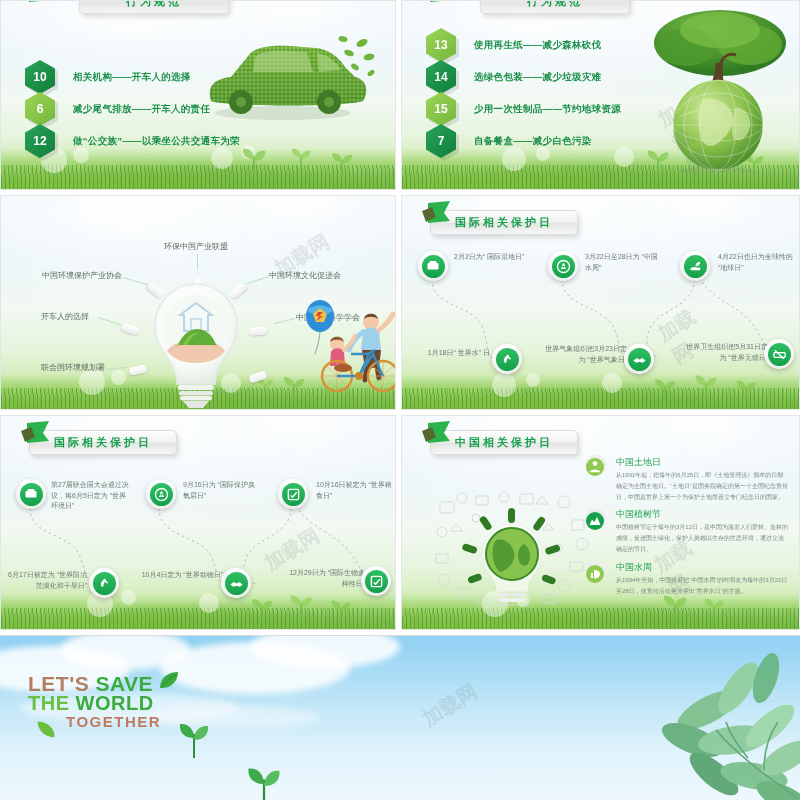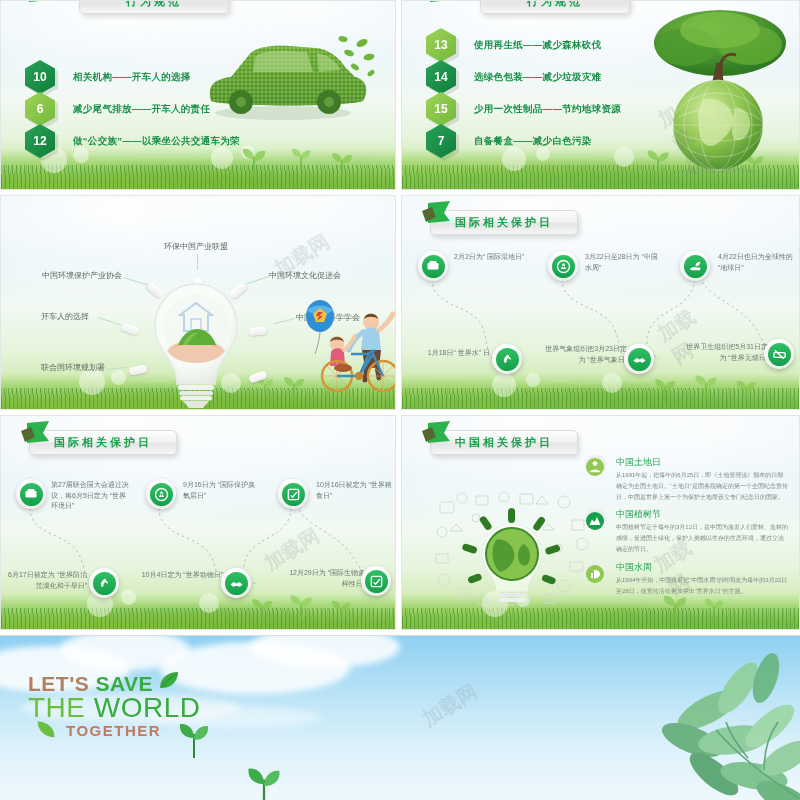--- a/index.html
+++ b/index.html
@@ -129,21 +129,21 @@
 
   
   .banner{
     position:absolute; left:0; top:635px; width:800px; height:165px;
     overflow:hidden; border-top:1px solid #d8dcda;
     background:linear-gradient(to bottom,#8fd0f2 0%,#a9dcf5 22%,#c8e9f8 48%,#dff2fb 70%,#eef8fd 100%);
   }
   .cloud{ position:absolute; border-radius:50%; background:rgba(255,255,255,.85); filter:blur(3px); }
   .slogan{ position:absolute; left:28px; top:36px; }
   .sl1{ font-size:21px; font-weight:bold; letter-spacing:.5px; }
-  .sl2{ font-size:28px; font-weight:normal; letter-spacing:.5px; margin-top:-4px; }
+  .sl2{ font-size:20px; font-weight:bold; letter-spacing:.5px; margin-top:-4px; }
   .sl3{ font-size:15px; font-weight:bold; letter-spacing:1.5px; margin-top:-2px; margin-left:38px; }
   .c-lets{ color:#b08060; }
   .c-save{ color:#3aab3f; }
   .c-the { color:#6bbf3f; }
   .c-world{ color:#3aab3f; }
   .c-tog { color:#c07a62; }
   .wm{
     position:absolute; color:rgba(120,130,125,.17); font-size:20px;
     transform:rotate(-32deg); pointer-events:none; user-select:none; font-weight:bold;
   }

